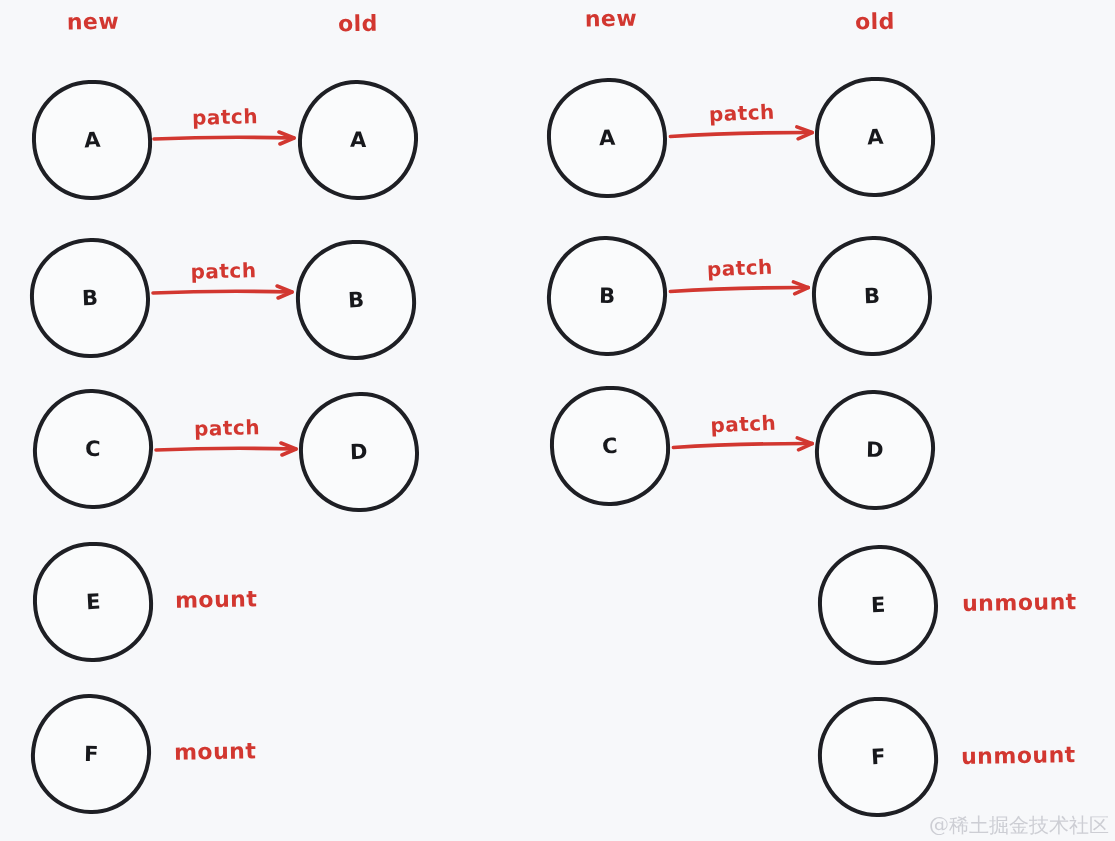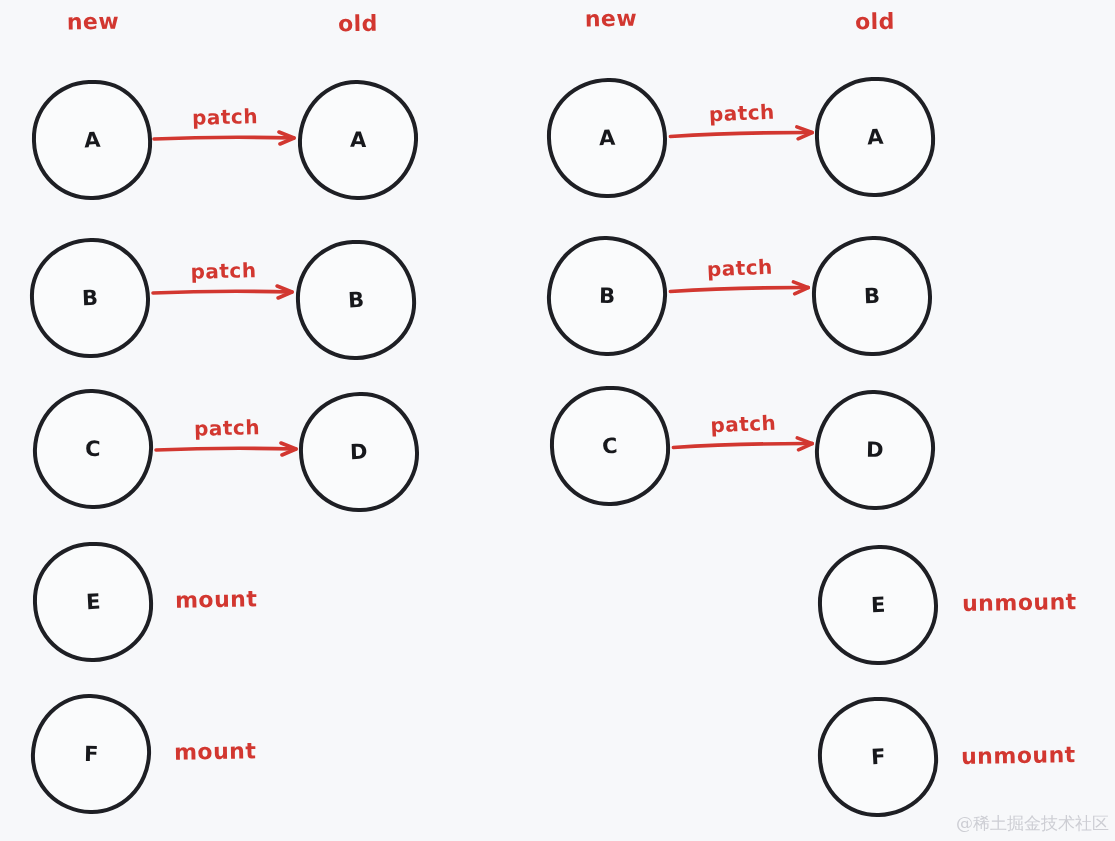--- a/index.html
+++ b/index.html
@@ -48,21 +48,21 @@
   .arrow-svg { display: block; width: 100%; height: 16px; }
   .arrow-svg path {
     stroke: #d23730; stroke-width: 3.6; fill: none;
     stroke-linecap: round; stroke-linejoin: round;
   }
   .tilt { transform: rotate(-1.2deg); }
 
   
   .watermark {
     position: absolute; right: 6px; top: 812px;
-    color: #cdced4; font-size: 17px;
+    color: #cdced4; font-size: 20px;
     font-family: "DejaVu Serif", "Liberation Serif", serif;
   }
 </style>
 </head>
 <body>
 
 <div class="canvas">
 
   <div class="hdr" style="left:64px;top:9px;width:58px">new</div>
   <div class="hdr" style="left:330px;top:11px;width:56px">old</div>

